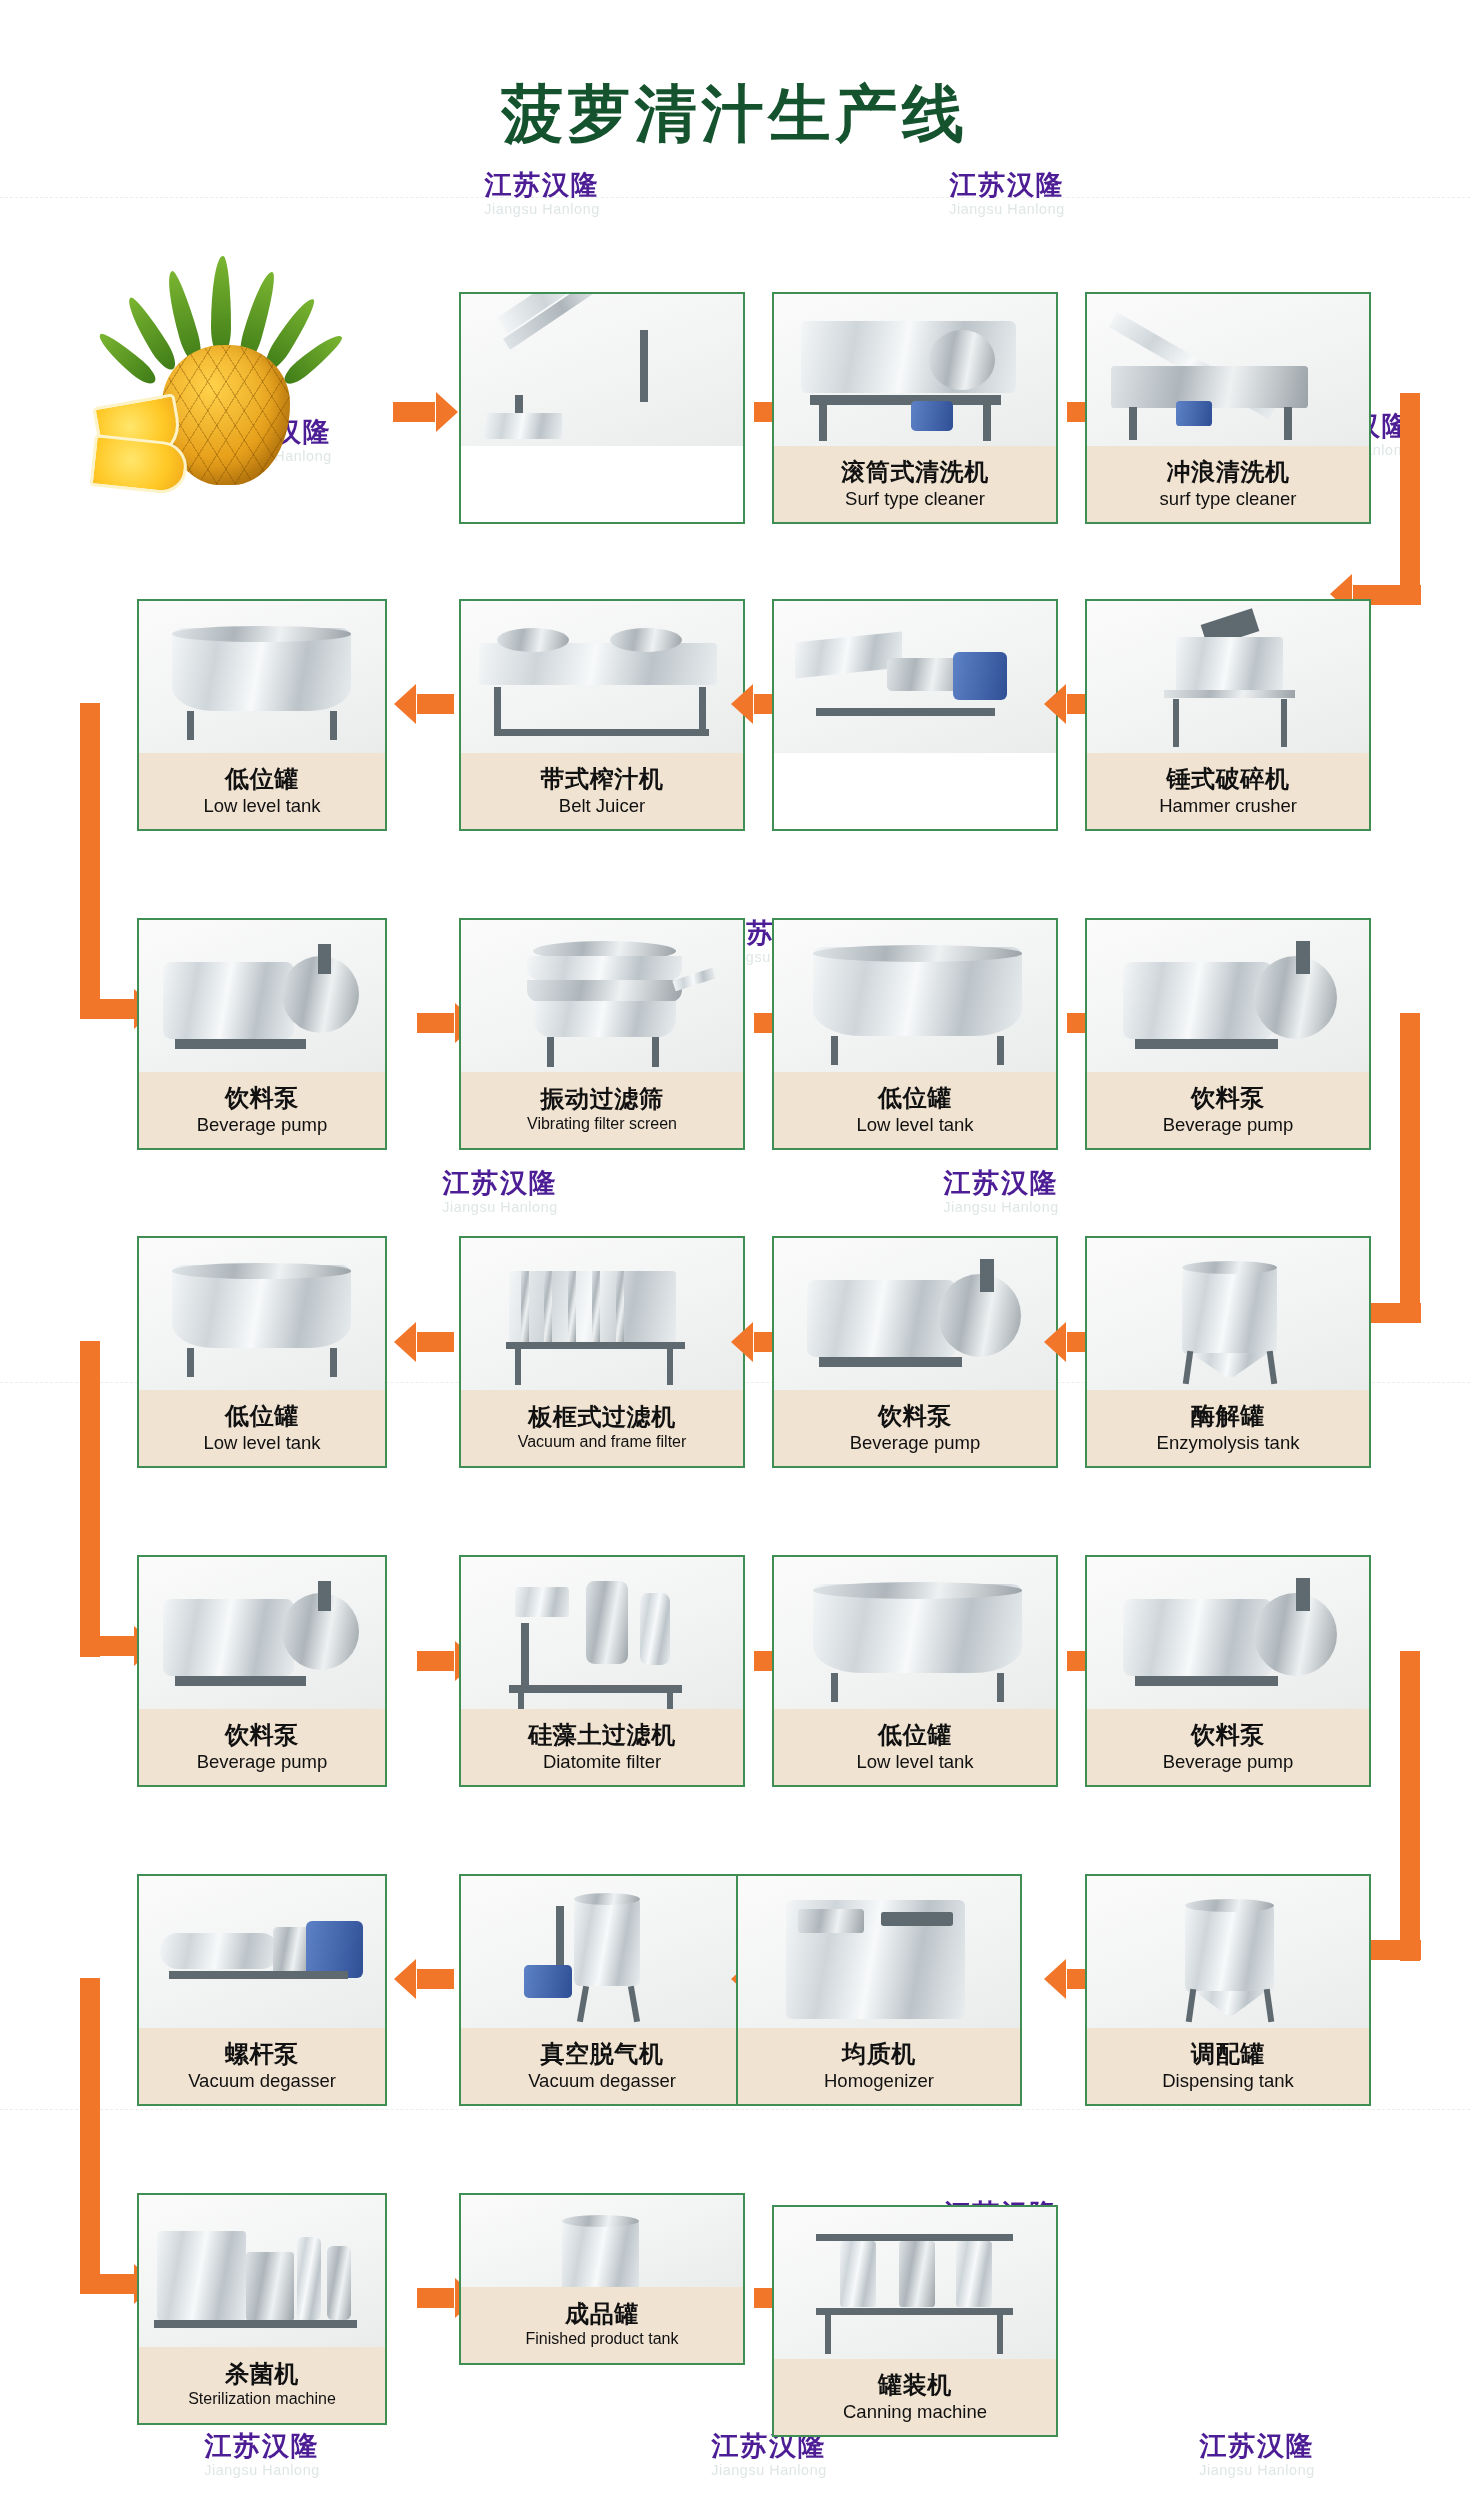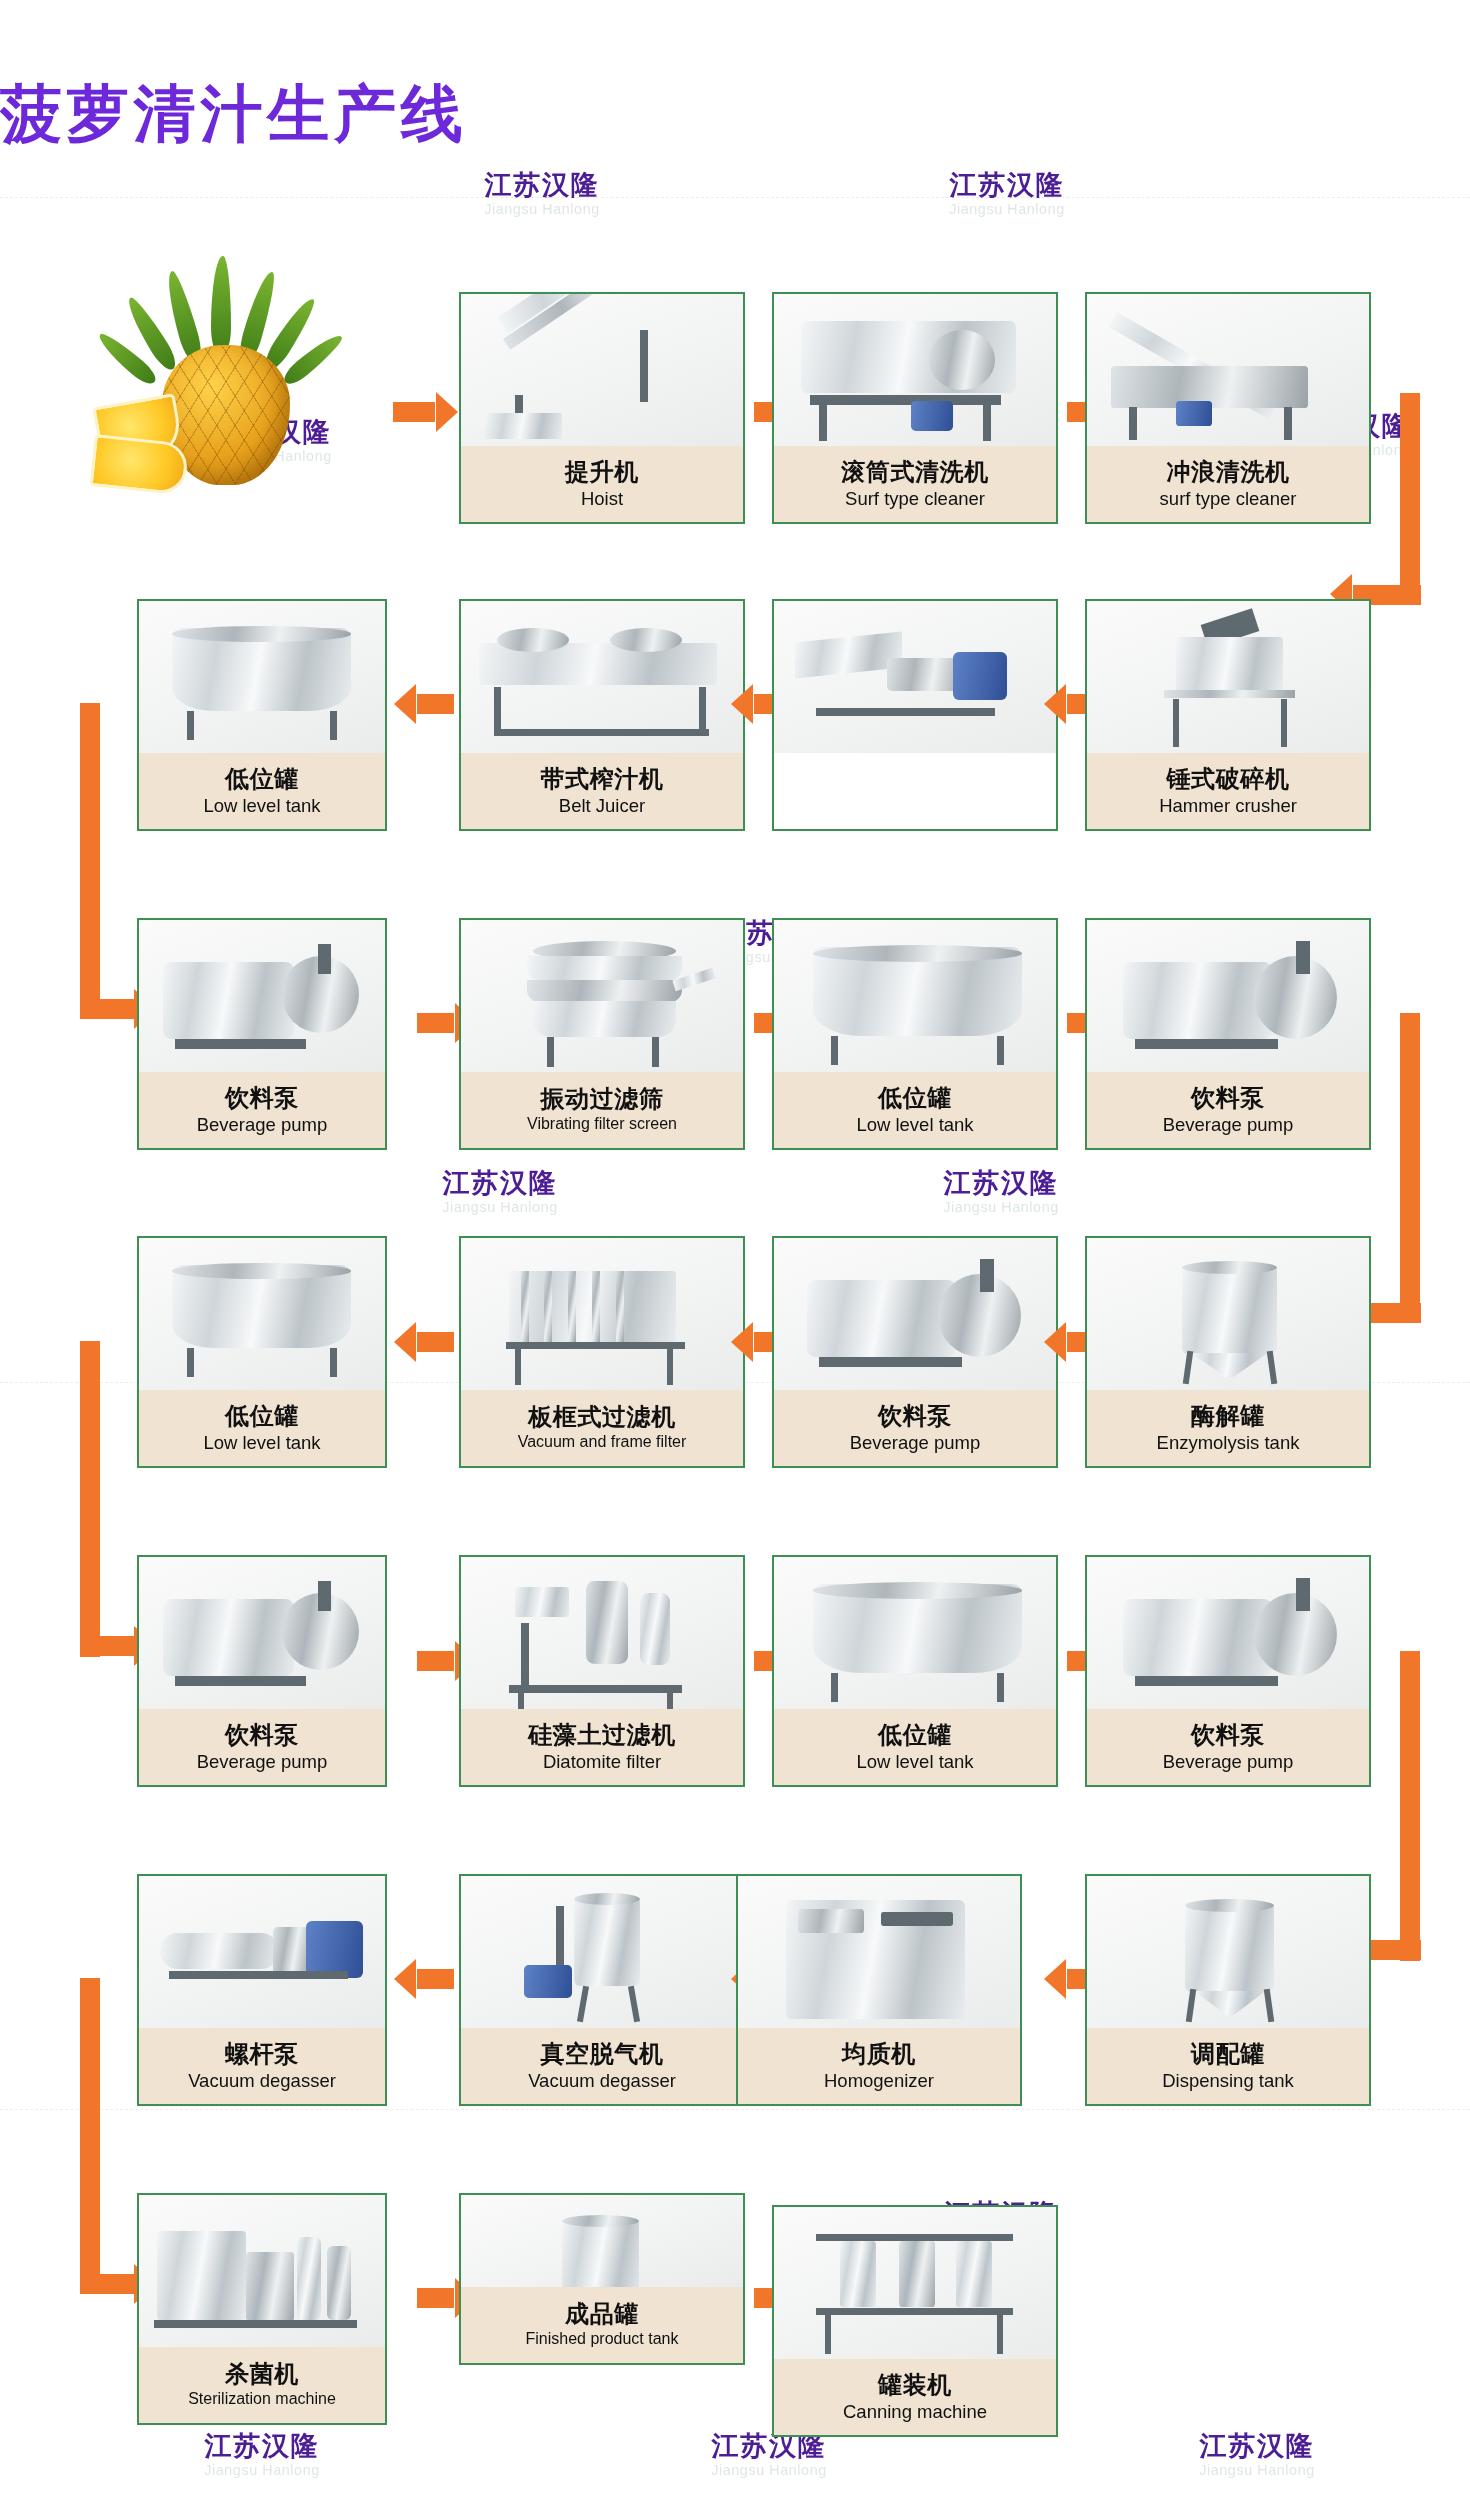--- a/index.html
+++ b/index.html
@@ -31,24 +31,25 @@
     left:0; right:0;
     pointer-events:none;
   }
 
   
   .title {
     position: absolute;
     top: 72px;
     left: 0;
     width: 100%;
+    text-align: center;
     font-size: 62px;
     font-weight: bold;
     letter-spacing: 4.8px;
-    color: #6d28d9;
+    color: #14532d;
     font-family: "DejaVu Sans", sans-serif;
   }
 
   
   .pineapple { position:absolute; left:92px; top:250px; width:250px; height:238px; }
   .pineapple .leaf {
     position:absolute;
     background: linear-gradient(180deg,#7ab531,#3f7c17);
     border-radius: 60% 40% 50% 50% / 70% 70% 30% 30%;
     transform-origin: 50% 100%;
@@ -283,24 +284,20 @@
 </div>
 
 <div class="card" style="left:459px; top:292px; width:286px; height:232px;">
   <div class="photo">
     <div class="m steel" style="left:36px; top:24px; width:197px; height:19px; transform:rotate(-34deg); transform-origin:0 0;"></div>
     <div class="m steel-d" style="left:42px; top:45px; width:191px; height:13px; transform:rotate(-34deg); transform-origin:0 0;"></div>
     <div class="m dark" style="left:54px; top:101px; width:8.3px; height:42px;"></div>
     <div class="m dark" style="left:179px; top:36px; width:8.3px; height:72px;"></div>
     <div class="m steel" style="left:24px; top:119px; width:77px; height:26px;"></div>
   </div>
-  <div class="labels">
-    <div class="cn">提升机</div>
-    <div class="en">Hoist</div>
-  </div>
 </div>
 
 <div class="arrow right" style="left:754px; top:402px; width:37px;"></div>
 
 <div class="card" style="left:772px; top:292px; width:286px; height:232px;">
   <div class="photo">
     <div class="m steel" style="left:27px; top:27px; width:215px; height:72px; border-radius:6px;"></div>
     <div class="m steel-d" style="left:155px; top:36px; width:66px; height:60px; border-radius:50%;"></div>
     <div class="m dark" style="left:36px; top:101px; width:191px; height:9.5px;"></div>
     <div class="m dark" style="left:45px; top:111px; width:8.3px; height:36px;"></div>

